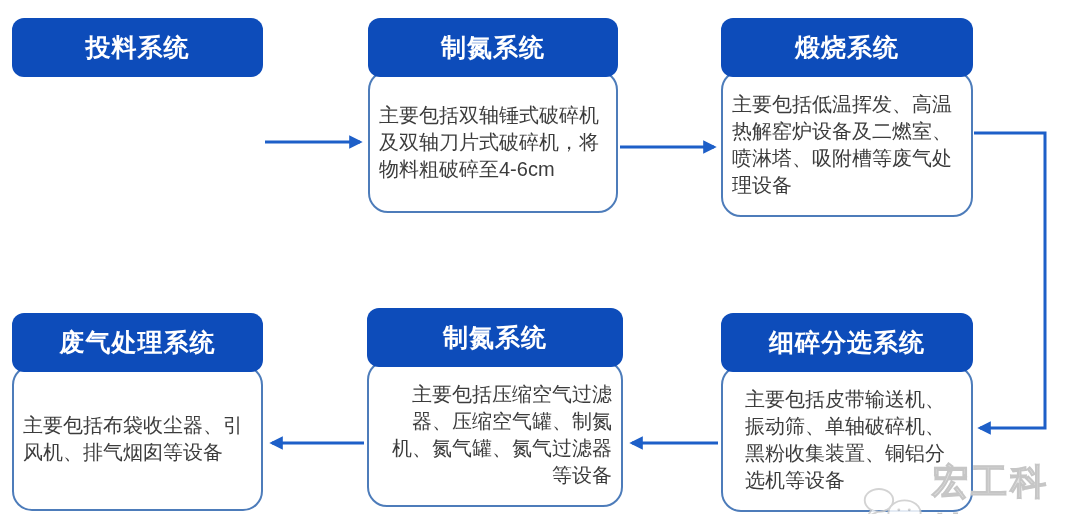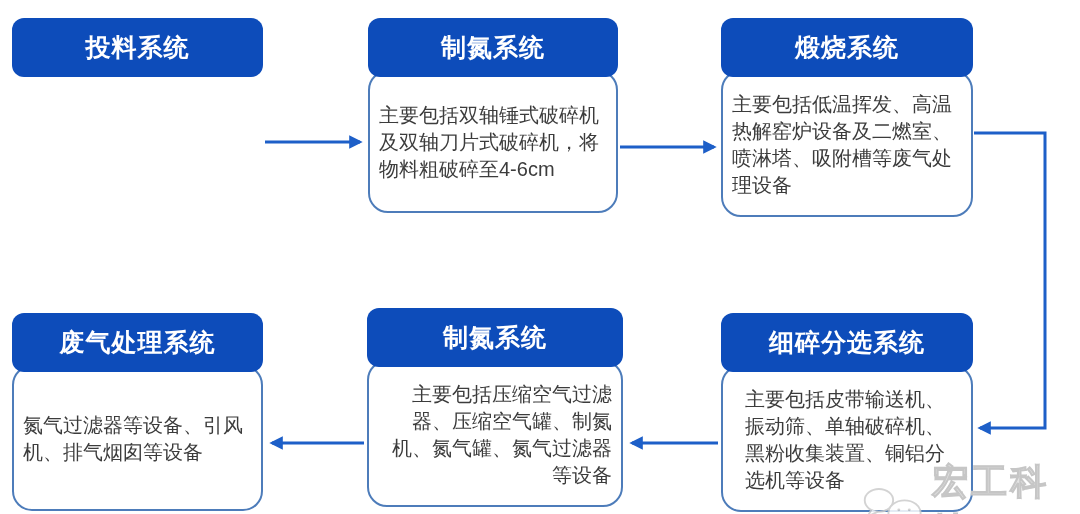--- a/index.html
+++ b/index.html
@@ -110,21 +110,21 @@
     <div class="box-body" style="height:143px;">主要包括双轴锤式破碎机及双轴刀片式破碎机，将物料粗破碎至4-6cm</div>
   </div>
 
   <div class="box" style="left:721px; top:18px; width:252px;">
     <div class="box-header">煅烧系统</div>
     <div class="box-body" style="height:147px;">主要包括低温挥发、高温热解窑炉设备及二燃室、喷淋塔、吸附槽等废气处理设备</div>
   </div>
 
   <div class="box" style="left:12px; top:313px; width:251px;">
     <div class="box-header">废气处理系统</div>
-    <div class="box-body" style="height:146px;">氮气过滤器等设备、引风机、排气烟囱等设备</div>
+    <div class="box-body" style="height:146px;">主要包括布袋收尘器、引风机、排气烟囱等设备</div>
   </div>
 
   <div class="box" style="left:367px; top:308px; width:256px;">
     <div class="box-header">制氮系统</div>
     <div class="box-body" style="height:147px;text-align:right;">主要包括压缩空气过滤器、压缩空气罐、制氮机、氮气罐、氮气过滤器等设备</div>
   </div>
 
   <div class="box" style="left:721px; top:313px; width:252px;border-radius:15px;">
     <div class="box-header">细碎分选系统</div>
     <div class="box-body" style="height:147px;padding-left:22px;">主要包括皮带输送机、振动筛、单轴破碎机、黑粉收集装置、铜铝分选机等设备</div>

